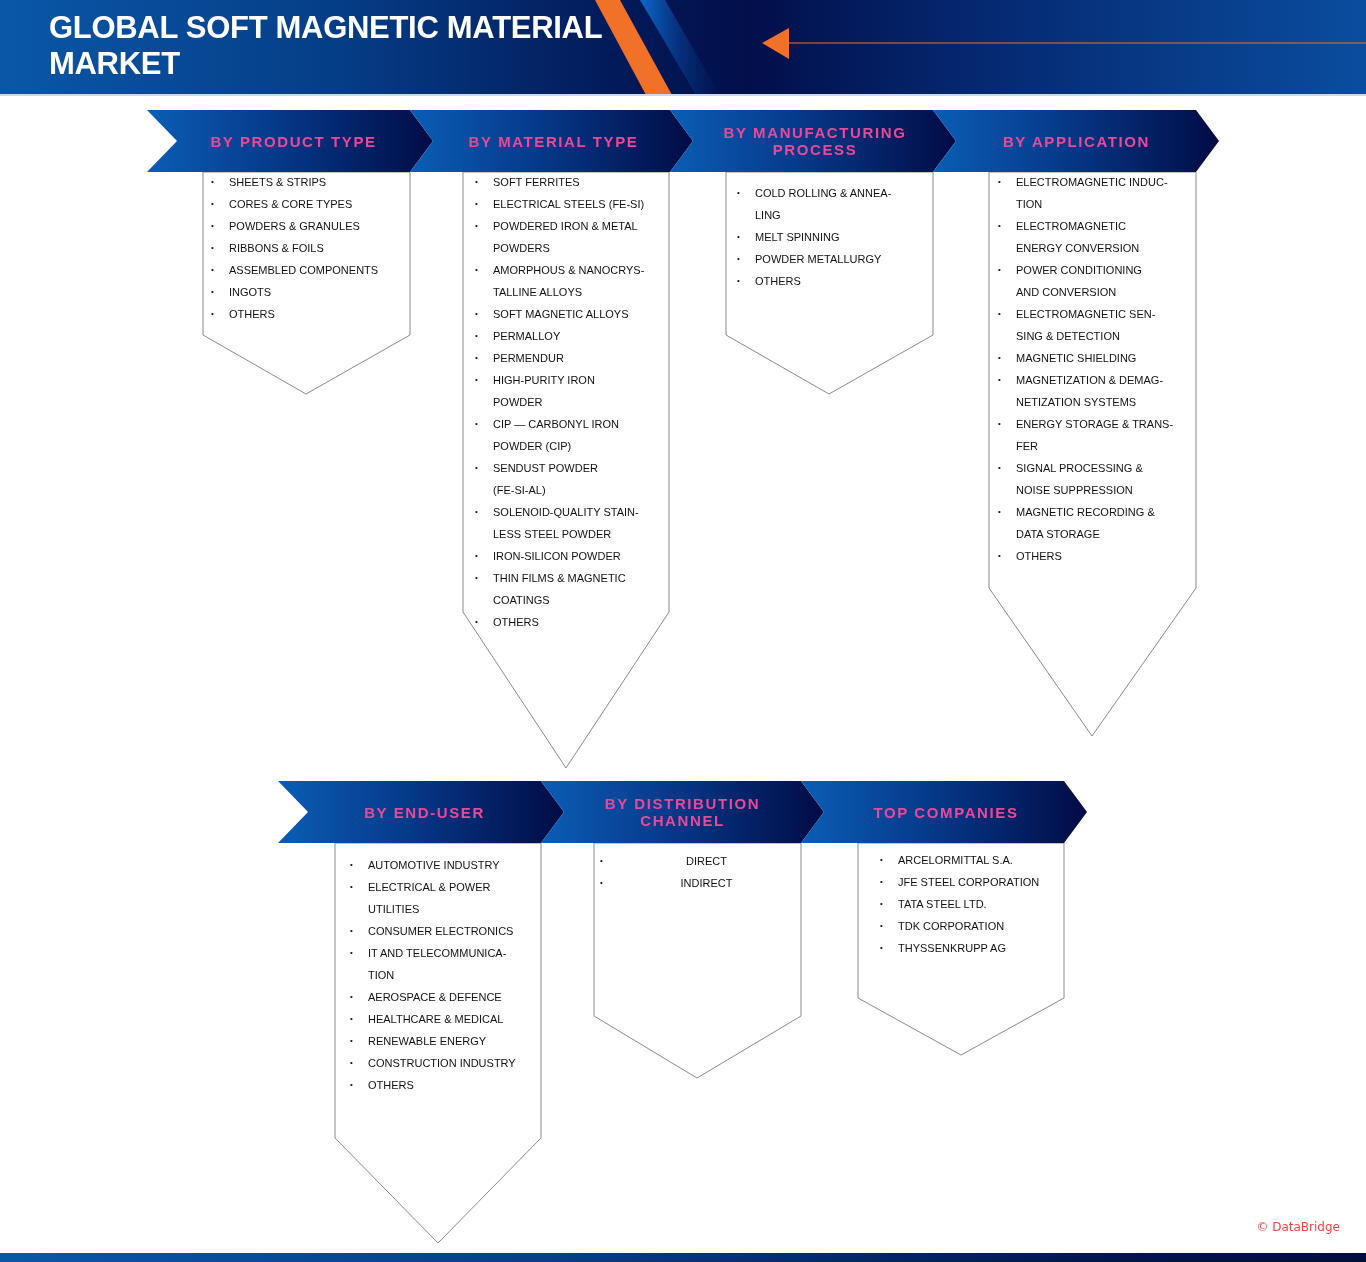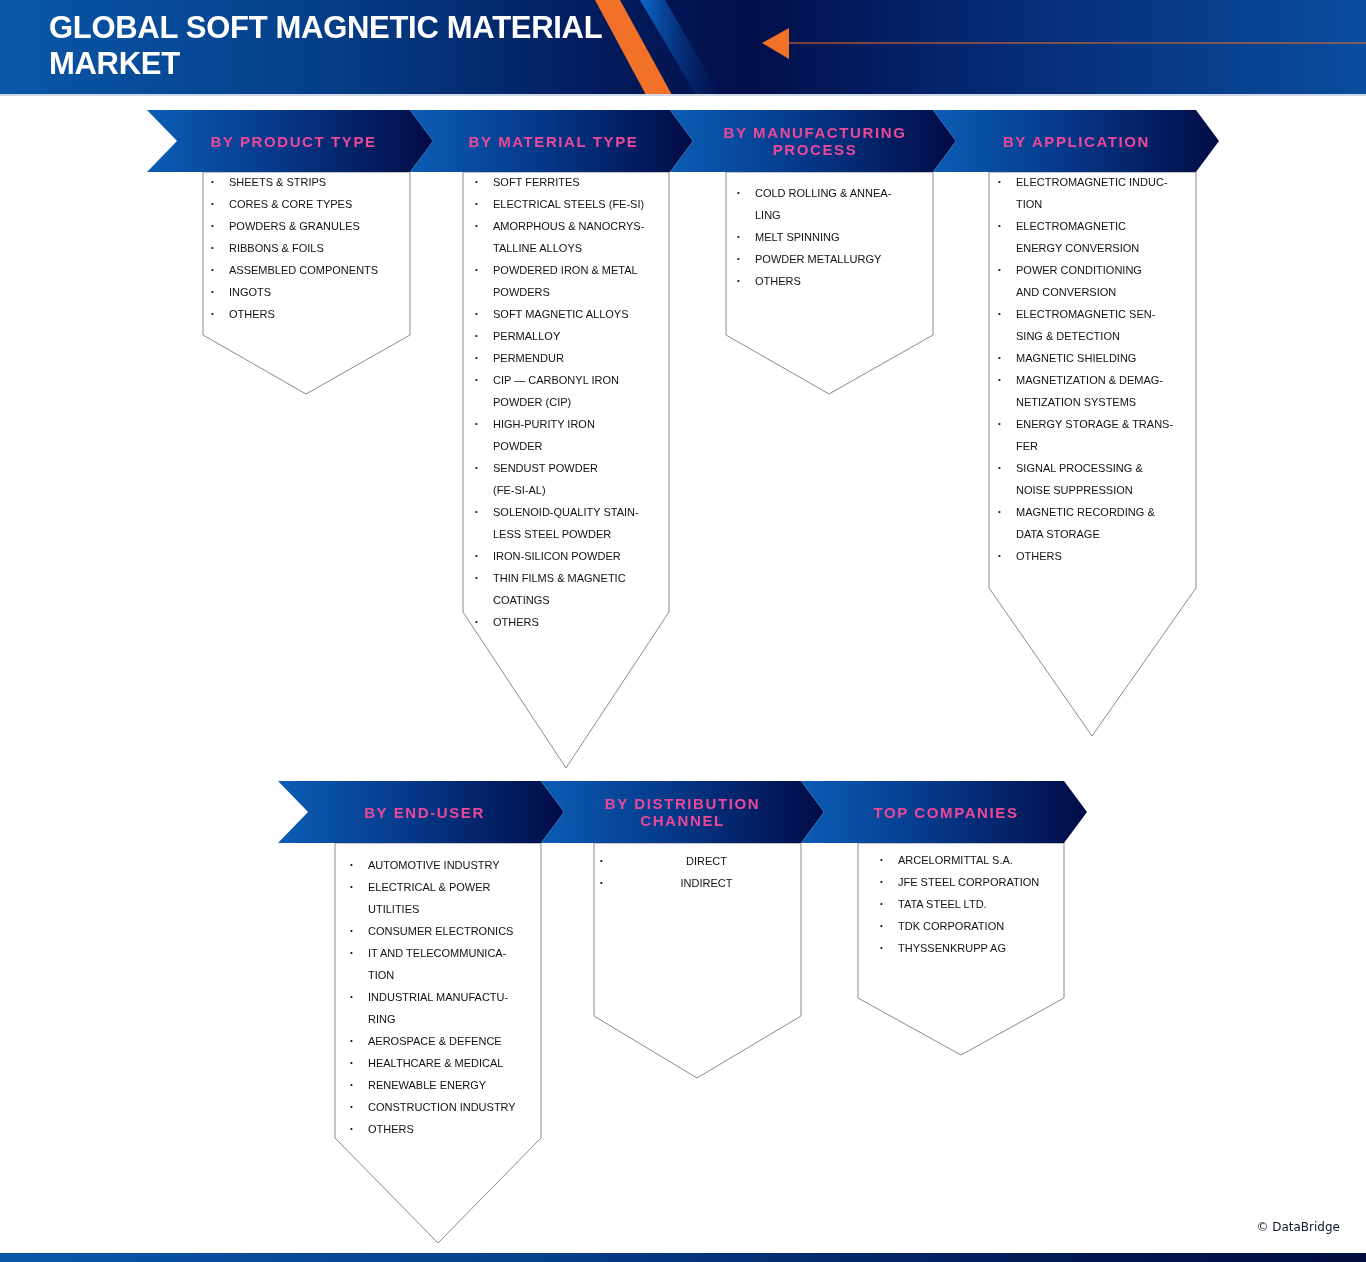--- a/index.html
+++ b/index.html
@@ -4,21 +4,21 @@
 <style>
   html, body { margin:0; padding:0; }
   body { width:1366px; height:1262px; position:relative; background:#ffffff; overflow:hidden; font-family:"Liberation Sans", sans-serif; }
   .header { position:absolute; left:0; top:0; width:1366px; height:95px; overflow:hidden;
     background: linear-gradient(90deg, #0a57a8 0%, #053d86 25%, #031a5a 45%, #020f4a 55%, #05266e 70%, #0a4d9e 100%); }
   .header-title { position:absolute; left:49px; top:10px; color:#fff; font-weight:bold; font-size:31px; line-height:36px; letter-spacing:-0.3px; width:560px; }
   .header svg { position:absolute; left:0; top:0; }
   .header-bottom-line { position:absolute; left:0; top:94px; width:1366px; height:2px; background:#cfd8e6; }
   .footer-bar { position:absolute; left:0; bottom:0; width:1366px; height:9px;
     background: linear-gradient(90deg, #0a57a8 0%, #063f8a 40%, #021650 80%, #020d3e 100%); }
-  .copyright { position:absolute; right:26px; top:1220px; font-size:12px; color:#0f172a; font-family:"DejaVu Sans", sans-serif; }
+  .copyright { position:absolute; right:26px; top:1220px; font-size:12px; color:#ef4444; font-family:"DejaVu Sans", sans-serif; }
   svg.diagram { position:absolute; left:0; top:0; }
   .chev-label { position:absolute; color:#ec4899; font-weight:bold; font-size:15px; letter-spacing:1.6px; text-align:center; line-height:17px; display:flex; align-items:center; justify-content:center; }
   .list { position:absolute; margin:0; padding:0; list-style:none; font-size:11px; color:#111; line-height:22px; font-family:"Liberation Sans", sans-serif; }
   .list li { position:relative; padding-left:18px; text-transform:uppercase; }
   .list li::before { content:"•"; position:absolute; left:0; top:0; font-size:8px; }
   .list li span { display:block; }
 </style>
 </head>
 <body>
 
@@ -99,45 +99,45 @@
     </li>
   </ul>
 <ul class="list" style="left:475px;top:171px;width:190px;">
     <li>
       <span>SOFT FERRITES</span>
     </li>
     <li>
       <span>ELECTRICAL STEELS (FE-SI)</span>
     </li>
     <li>
+      <span>POWDERED IRON &amp; METAL</span>
+      <span>POWDERS</span>
+    </li>
+    <li>
       <span>AMORPHOUS &amp; NANOCRYS-</span>
       <span>TALLINE ALLOYS</span>
     </li>
     <li>
-      <span>POWDERED IRON &amp; METAL</span>
-      <span>POWDERS</span>
-    </li>
-    <li>
       <span>SOFT MAGNETIC ALLOYS</span>
     </li>
     <li>
       <span>PERMALLOY</span>
     </li>
     <li>
       <span>PERMENDUR</span>
+    </li>
+    <li>
+      <span>HIGH-PURITY IRON</span>
+      <span>POWDER</span>
     </li>
     <li>
       <span>CIP — CARBONYL IRON</span>
       <span>POWDER (CIP)</span>
     </li>
     <li>
-      <span>HIGH-PURITY IRON</span>
-      <span>POWDER</span>
-    </li>
-    <li>
       <span>SENDUST POWDER</span>
       <span>(FE-SI-AL)</span>
     </li>
     <li>
       <span>SOLENOID-QUALITY STAIN-</span>
       <span>LESS STEEL POWDER</span>
     </li>
     <li>
       <span>IRON-SILICON POWDER</span>
     </li>
@@ -213,24 +213,20 @@
       <span>UTILITIES</span>
     </li>
     <li>
       <span>CONSUMER ELECTRONICS</span>
     </li>
     <li>
       <span>IT AND TELECOMMUNICA-</span>
       <span>TION</span>
     </li>
     <li>
-      <span>INDUSTRIAL MANUFACTU-</span>
-      <span>RING</span>
-    </li>
-    <li>
       <span>AEROSPACE &amp; DEFENCE</span>
     </li>
     <li>
       <span>HEALTHCARE &amp; MEDICAL</span>
     </li>
     <li>
       <span>RENEWABLE ENERGY</span>
     </li>
     <li>
       <span>CONSTRUCTION INDUSTRY</span>

